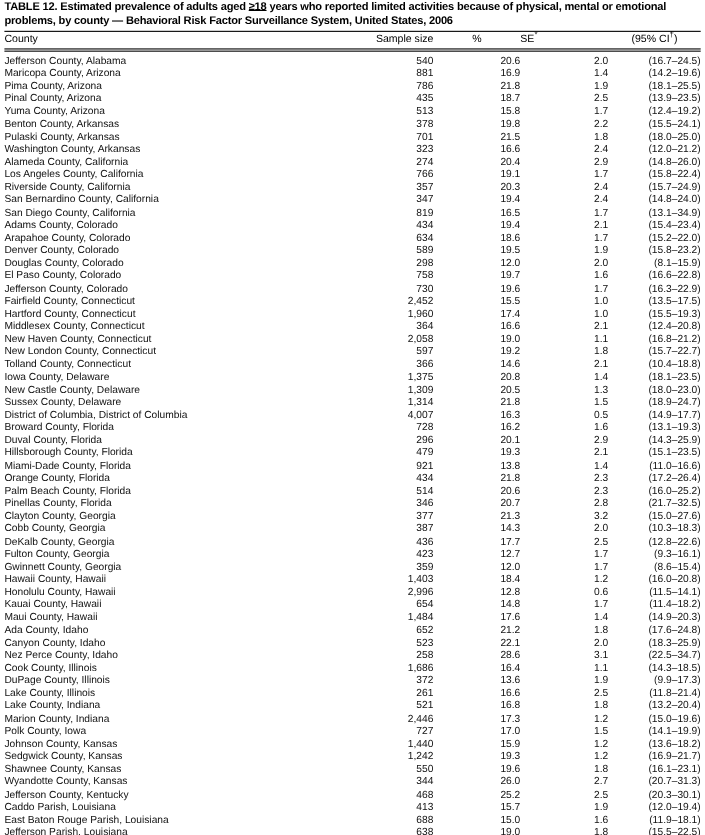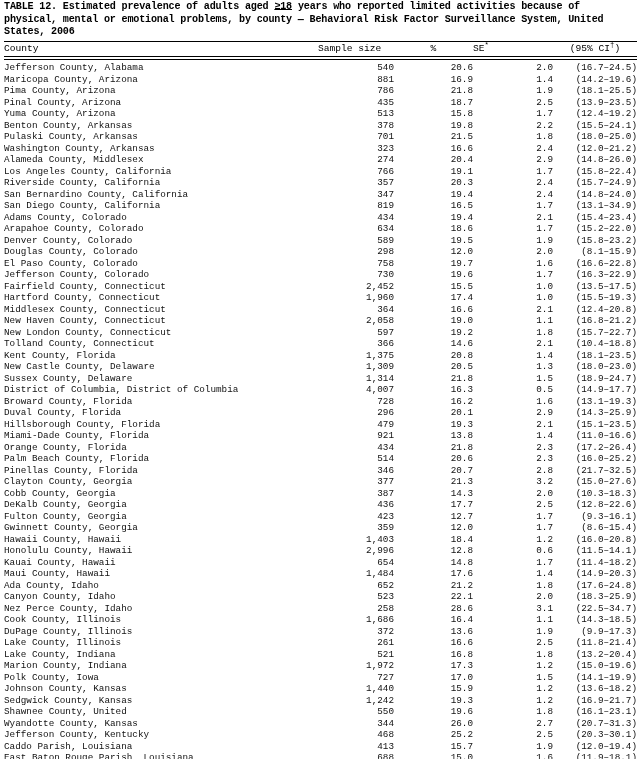--- a/index.html
+++ b/index.html
@@ -14,21 +14,20 @@
     font-family: "Liberation Sans", sans-serif;
     color: #111111;
     overflow: hidden;
   }
   .page {
     width: 641px;
     height: 759px;
     position: relative;
     box-sizing: border-box;
     padding: 0 4px;
-    font-family: Liberation Mono, monospace;
   }
   
   .table-title {
     font-size: 10.1px;
     font-weight: bold;
     line-height: 12.6px;
     letter-spacing: -0.18px;
     padding: 1px 0 1px 0;
     margin: 0;
     color: #000;
@@ -64,21 +63,21 @@
   table.data col.c-ci      { width: 84px;  }
 
   table.data thead th {
     font-size: 9.6px;
     font-weight: normal;
     padding: 1px 0 2px 0;
     white-space: nowrap;
     color: #000;
   }
   th.h-county { text-align: left; padding-left: 1px; }
-  th.h-n      { text-align: left; }
+  th.h-n      { text-align: right; }
   th.h-pct    { text-align: center; }
   th.h-se     { text-align: left; }
   th.h-ci     { text-align: center; }
 
   table.data tbody td {
     padding: 0;
     height: 11.5px;
     white-space: nowrap;
     color: #111;
   }
@@ -183,21 +182,21 @@
           <td class="ci">(18.0–25.0)</td>
         </tr>
         <tr>
           <td class="county">Washington County, Arkansas</td>
           <td class="num">323</td>
           <td class="pct">16.6</td>
           <td class="se">2.4</td>
           <td class="ci">(12.0–21.2)</td>
         </tr>
         <tr>
-          <td class="county">Alameda County, Middlesex</td>
+          <td class="county">Alameda County, California</td>
           <td class="num">274</td>
           <td class="pct">20.4</td>
           <td class="se">2.9</td>
           <td class="ci">(14.8–26.0)</td>
         </tr>
         <tr>
           <td class="county">Los Angeles County, California</td>
           <td class="num">766</td>
           <td class="pct">19.1</td>
           <td class="se">1.7</td>
@@ -302,21 +301,21 @@
           <td class="ci">(15.7–22.7)</td>
         </tr>
         <tr>
           <td class="county">Tolland County, Connecticut</td>
           <td class="num">366</td>
           <td class="pct">14.6</td>
           <td class="se">2.1</td>
           <td class="ci">(10.4–18.8)</td>
         </tr>
         <tr>
-          <td class="county">Kent County, Florida</td>
+          <td class="county">Iowa County, Delaware</td>
           <td class="num">1,375</td>
           <td class="pct">20.8</td>
           <td class="se">1.4</td>
           <td class="ci">(18.1–23.5)</td>
         </tr>
         <tr>
           <td class="county">New Castle County, Delaware</td>
           <td class="num">1,309</td>
           <td class="pct">20.5</td>
           <td class="se">1.3</td>
@@ -492,21 +491,21 @@
         </tr>
         <tr>
           <td class="county">Lake County, Indiana</td>
           <td class="num">521</td>
           <td class="pct">16.8</td>
           <td class="se">1.8</td>
           <td class="ci">(13.2–20.4)</td>
         </tr>
         <tr>
           <td class="county">Marion County, Indiana</td>
-          <td class="num">1,972</td>
+          <td class="num">2,446</td>
           <td class="pct">17.3</td>
           <td class="se">1.2</td>
           <td class="ci">(15.0–19.6)</td>
         </tr>
         <tr>
           <td class="county">Polk County, Iowa</td>
           <td class="num">727</td>
           <td class="pct">17.0</td>
           <td class="se">1.5</td>
           <td class="ci">(14.1–19.9)</td>
@@ -519,21 +518,21 @@
           <td class="ci">(13.6–18.2)</td>
         </tr>
         <tr>
           <td class="county">Sedgwick County, Kansas</td>
           <td class="num">1,242</td>
           <td class="pct">19.3</td>
           <td class="se">1.2</td>
           <td class="ci">(16.9–21.7)</td>
         </tr>
         <tr>
-          <td class="county">Shawnee County, United</td>
+          <td class="county">Shawnee County, Kansas</td>
           <td class="num">550</td>
           <td class="pct">19.6</td>
           <td class="se">1.8</td>
           <td class="ci">(16.1–23.1)</td>
         </tr>
         <tr>
           <td class="county">Wyandotte County, Kansas</td>
           <td class="num">344</td>
           <td class="pct">26.0</td>
           <td class="se">2.7</td>

